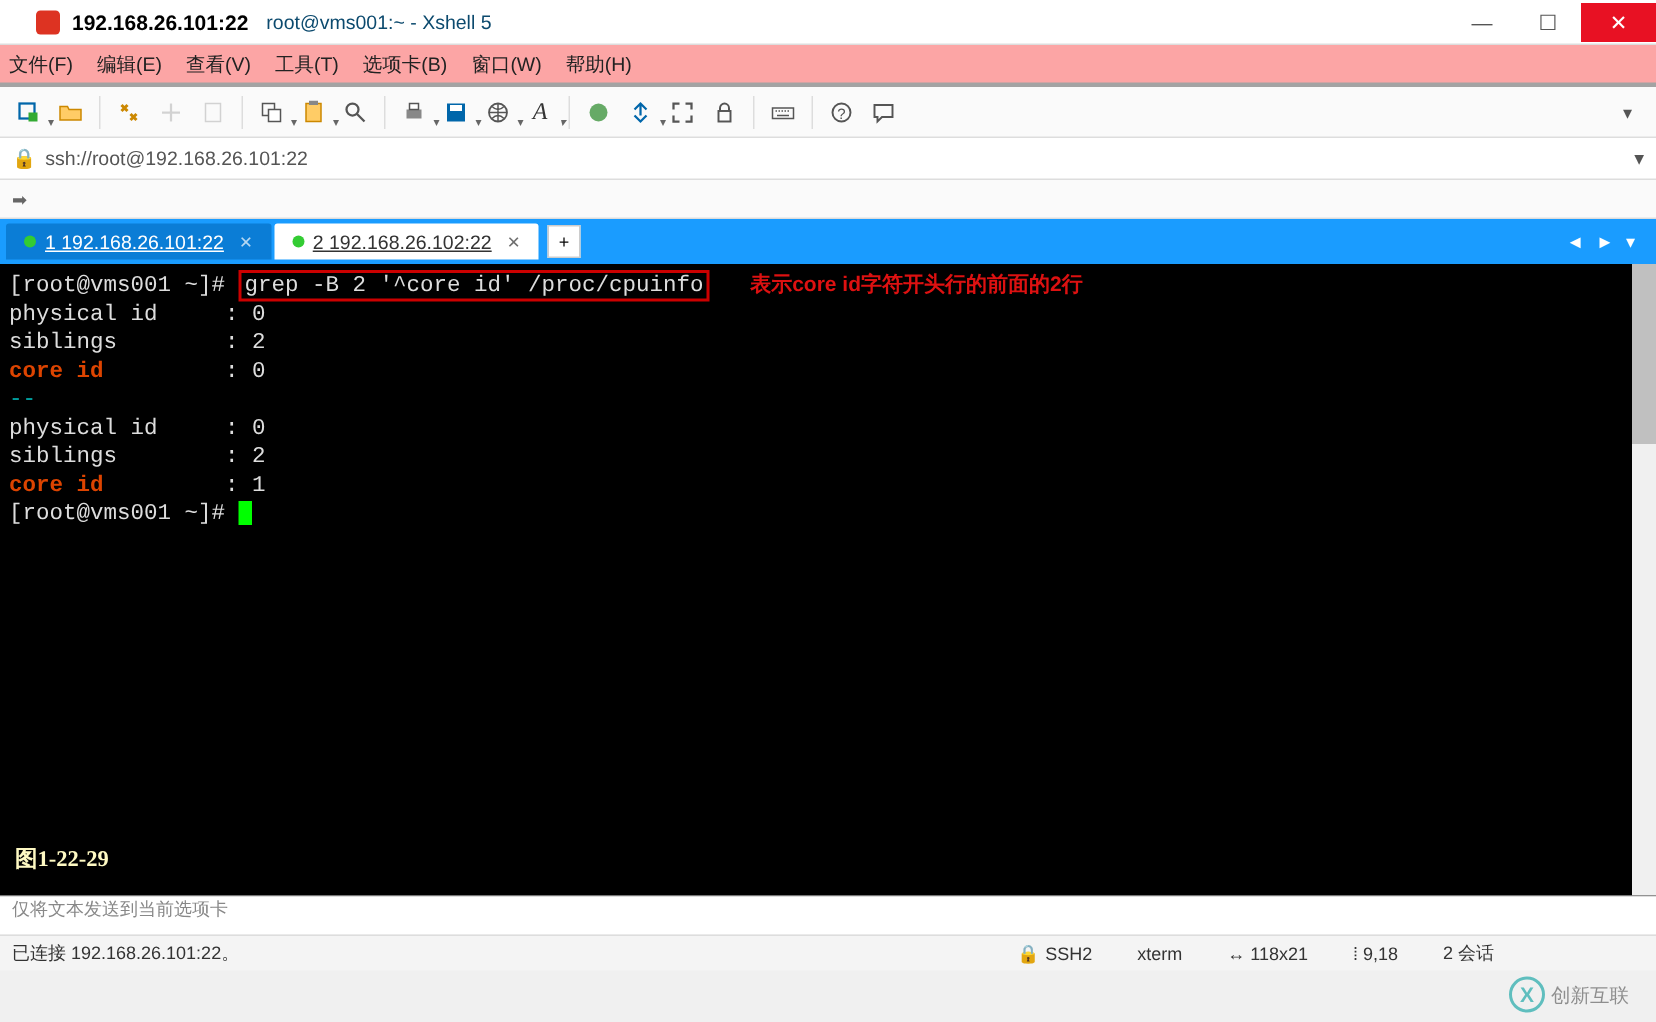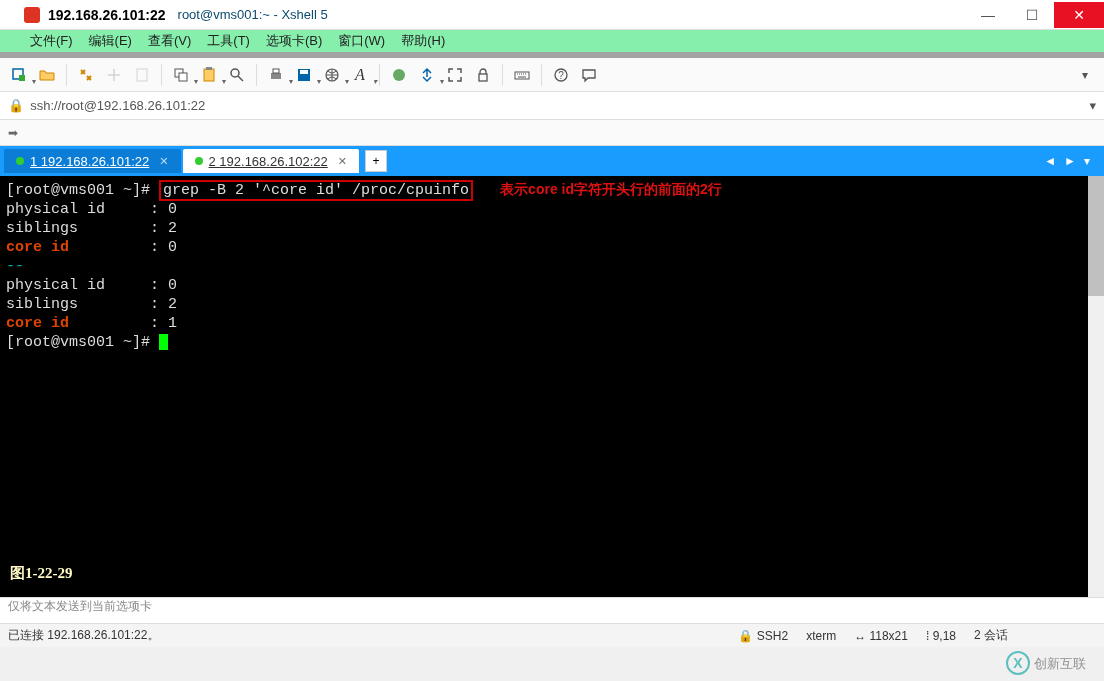--- a/index.html
+++ b/index.html
@@ -8,21 +8,21 @@
 
 .titlebar { height: 30px; background: #fff; display: flex; align-items: center; padding-left: 24px; border-bottom: 1px solid #ddd; }
 .titlebar .app-icon { width: 16px; height: 16px; background: #d32; border-radius: 3px; margin-right: 8px; }
 .titlebar .title-bold { font-weight: bold; font-size: 14px; margin-right: 12px; }
 .titlebar .title-rest { font-size: 13px; color: #0c4a6e; }
 .winbtns { margin-left: auto; display: flex; }
 .winbtn { width: 44px; height: 26px; display: flex; align-items: center; justify-content: center; font-size: 14px; color: #555; }
 .winbtn.close { background: #e81123; color: #fff; width: 50px; }
 
 
-.menubar { height: 28px; background: #86efac; display: flex; align-items: center; padding: 0 24px; gap: 4px; border-bottom: 6px solid #a3a3a3; }
+.menubar { height: 28px; background: #fca5a5; display: flex; align-items: center; padding: 0 0; gap: 4px; border-bottom: 3px solid #a3a3a3; }
 .menuitem { padding: 4px 6px; font-size: 13px; color: #222; }
 
 
 .toolbar { height: 34px; background: #fafafa; display: flex; align-items: center; padding: 0 6px; gap: 2px; border-bottom: 1px solid #ddd; }
 .tbtn { width: 26px; height: 26px; display: flex; align-items: center; justify-content: center; color: #555; position: relative; }
 .tbtn.withdrop::after { content: '▾'; font-size: 8px; position: absolute; right: -4px; bottom: 2px; color: #666; }
 .tsep { width: 1px; height: 22px; background: #ddd; margin: 0 4px; }
 .tbtn svg { width: 16px; height: 16px; }
 
 
@@ -54,21 +54,21 @@
 .term-annot { color: #d11; font-weight: bold; font-family: "Microsoft YaHei", sans-serif; font-size: 14px; }
 .term-highlight { border: 2px solid #c00; padding: 0 2px; }
 .cursor { display: inline-block; width: 9px; height: 16px; background: #0f0; vertical-align: middle; }
 .fig-label { position: absolute; left: 10px; bottom: 14px; color: #fef9c3; font-weight: bold; font-family: Liberation Serif, serif; font-size: 15px; }
 
 
 .inputbar { height: 26px; background: #fff; border-top: 1px solid #ddd; display: flex; align-items: flex-start; padding: 0 8px; color: #888; font-size: 12px; }
 
 
 .statusbar { height: 24px; background: #f4f4f4; border-top: 1px solid #ddd; display: flex; align-items: center; padding: 0 8px; font-size: 12px; color: #333; }
-.statusbar .right { margin-left: auto; display: flex; gap: 18px; align-items: center; }
+.statusbar .right { margin-left: auto; display: flex; gap: 30px; align-items: center; }
 
 
 .watermark { position: absolute; right: 8px; bottom: 4px; width: 90px; height: 28px; display: flex; align-items: center; gap: 4px; opacity: .7; }
 .watermark .wcircle { width: 24px; height: 24px; border: 2px solid #2aa; border-radius: 50%; display: flex; align-items: center; justify-content: center; color: #2aa; font-weight: bold; font-size: 14px; }
 .watermark .wtext { font-size: 13px; color: #666; line-height: 11px; }
 </style>
 </head>
 <body>
 
 <div class="titlebar">

